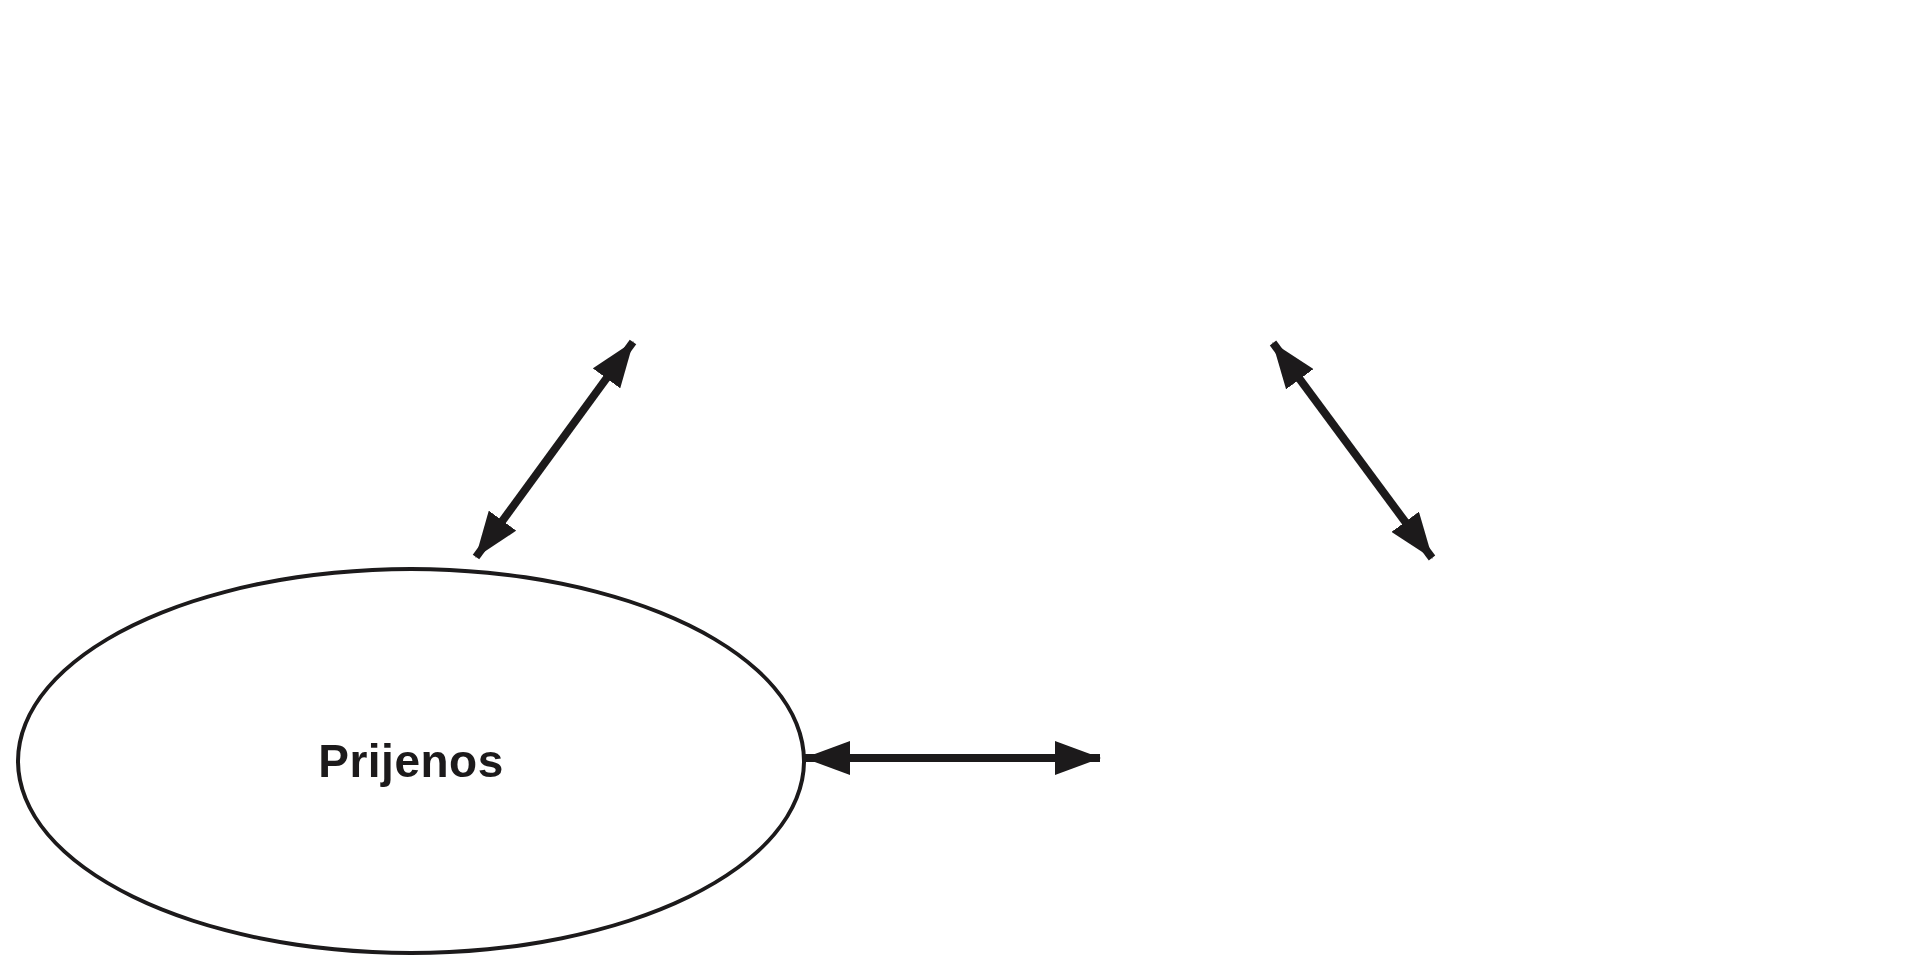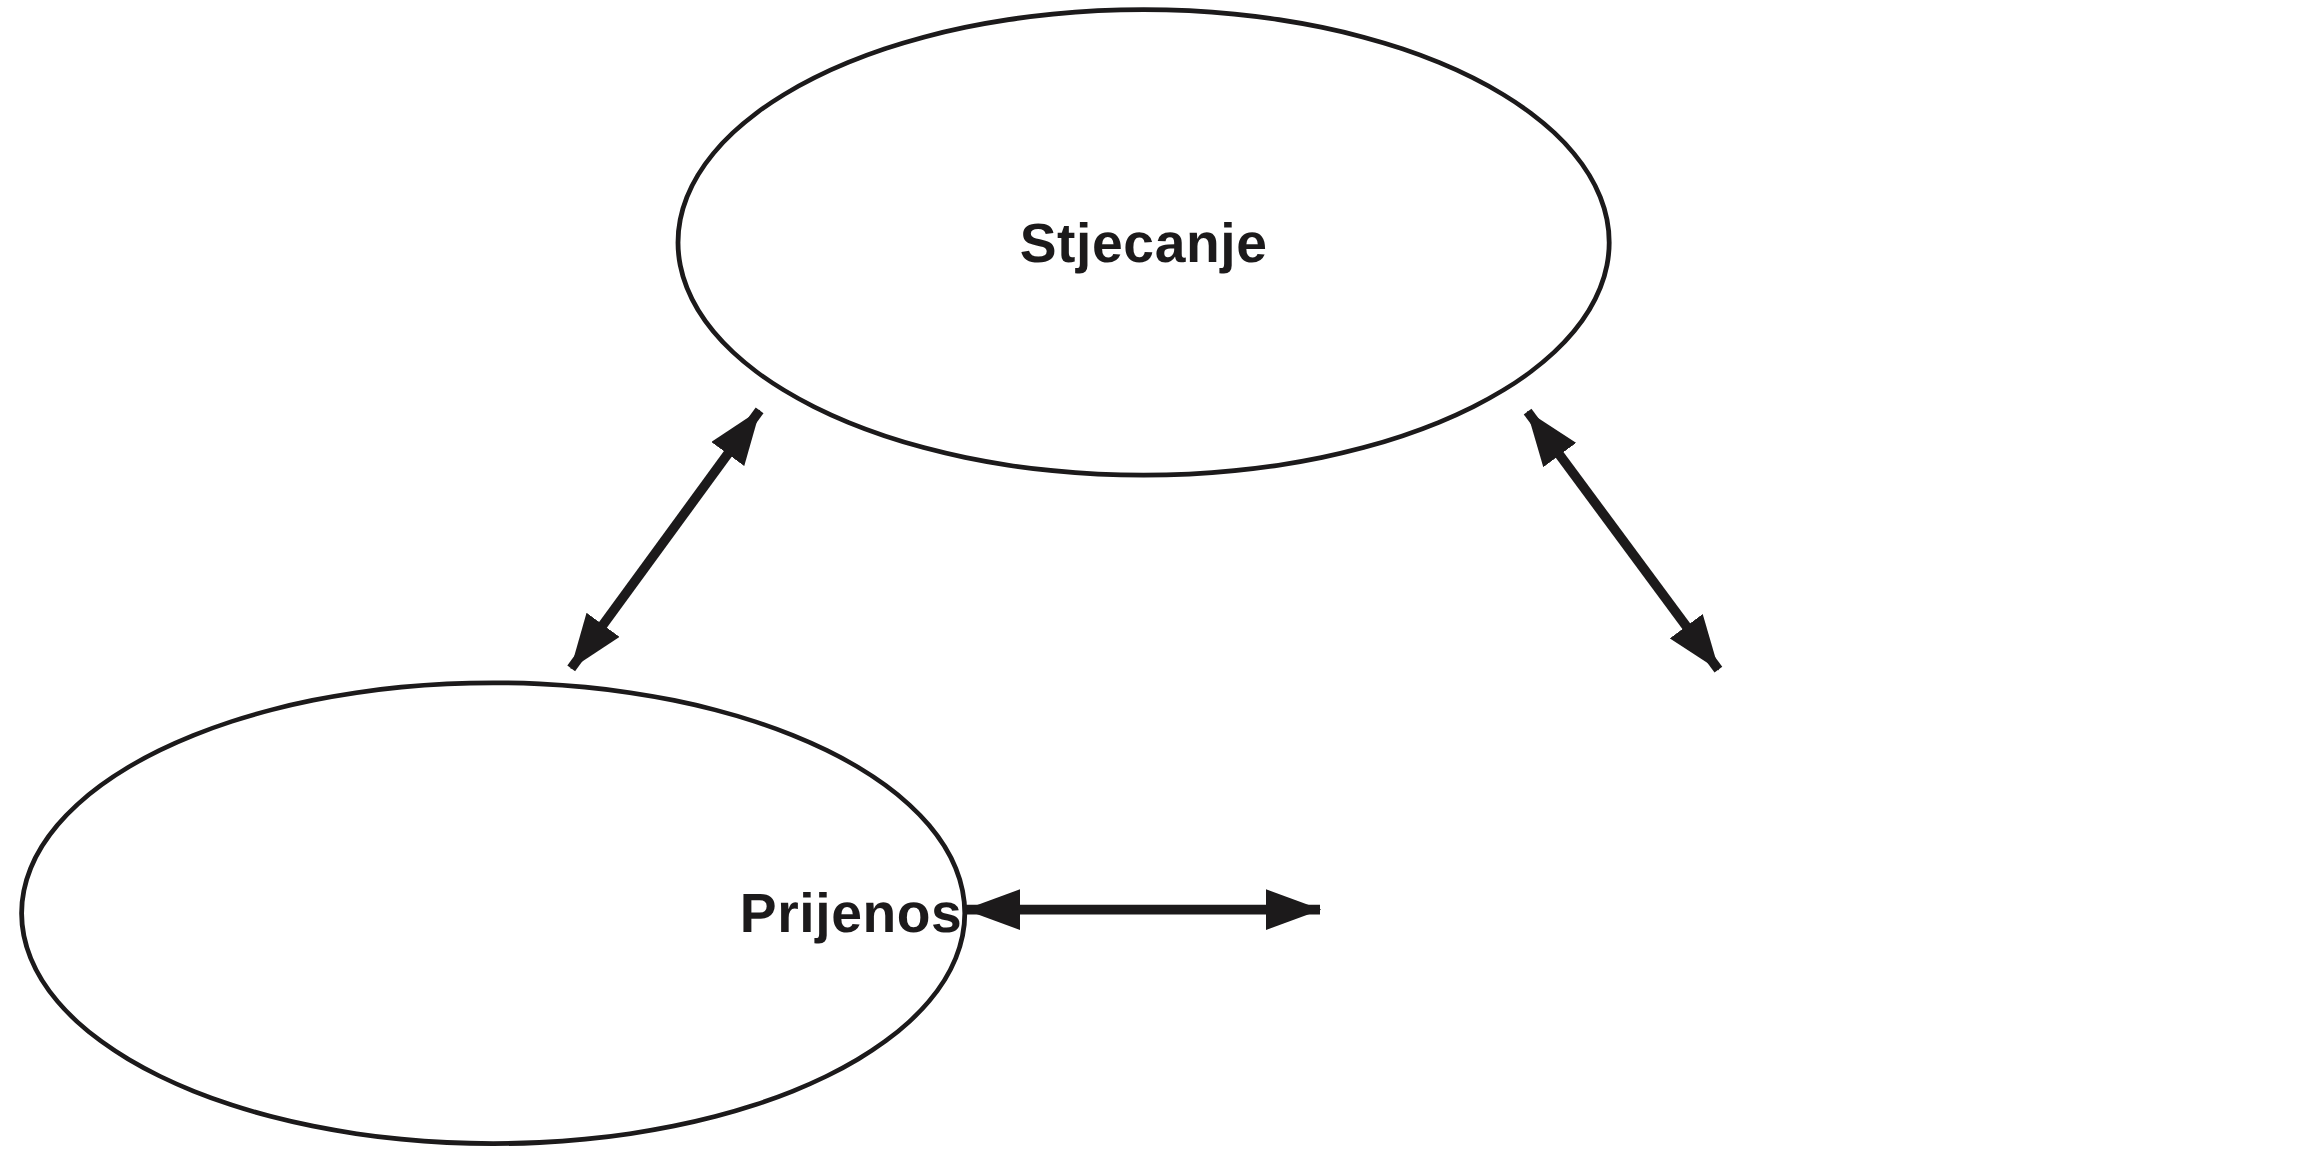--- a/index.html
+++ b/index.html
@@ -37,21 +37,20 @@
     left: 563px;
     top: 6px;
     width: 780px;
     height: 392px;
   }
   .node-bottom-left {
     left: 16px;
     top: 567px;
     width: 790px;
     height: 388px;
-    justify-content: flex-end;
   }
   .node-bottom-right {
     left: 1128px;
     top: 567px;
     width: 788px;
     height: 388px;
   }
   .connector-layer {
     position: absolute;
     left: 0;
@@ -75,22 +74,19 @@
     <defs>
       <marker id="arrowhead" markerUnits="userSpaceOnUse" markerWidth="46" markerHeight="34" refX="45" refY="17" orient="auto-start-reverse">
         <path d="M0,0 L46,17 L0,34 Z" fill="#1c1a1b"></path>
       </marker>
     </defs>
     <line class="connector" x1="633" y1="342" x2="476" y2="557" marker-start="url(#arrowhead)" marker-end="url(#arrowhead)"></line>
     <line class="connector" x1="1273" y1="343" x2="1432" y2="558" marker-start="url(#arrowhead)" marker-end="url(#arrowhead)"></line>
     <line class="connector" x1="805" y1="758" x2="1100" y2="758" marker-start="url(#arrowhead)" marker-end="url(#arrowhead)"></line>
   </svg>
 
-  <div class="node node-top">
-    <span class="node-label">Stjecanje</span>
-  </div>
 
   <div class="node node-bottom-left">
     <span class="node-label">Prijenos</span>
   </div>
 
 
 </div>
 
 </body></html>

